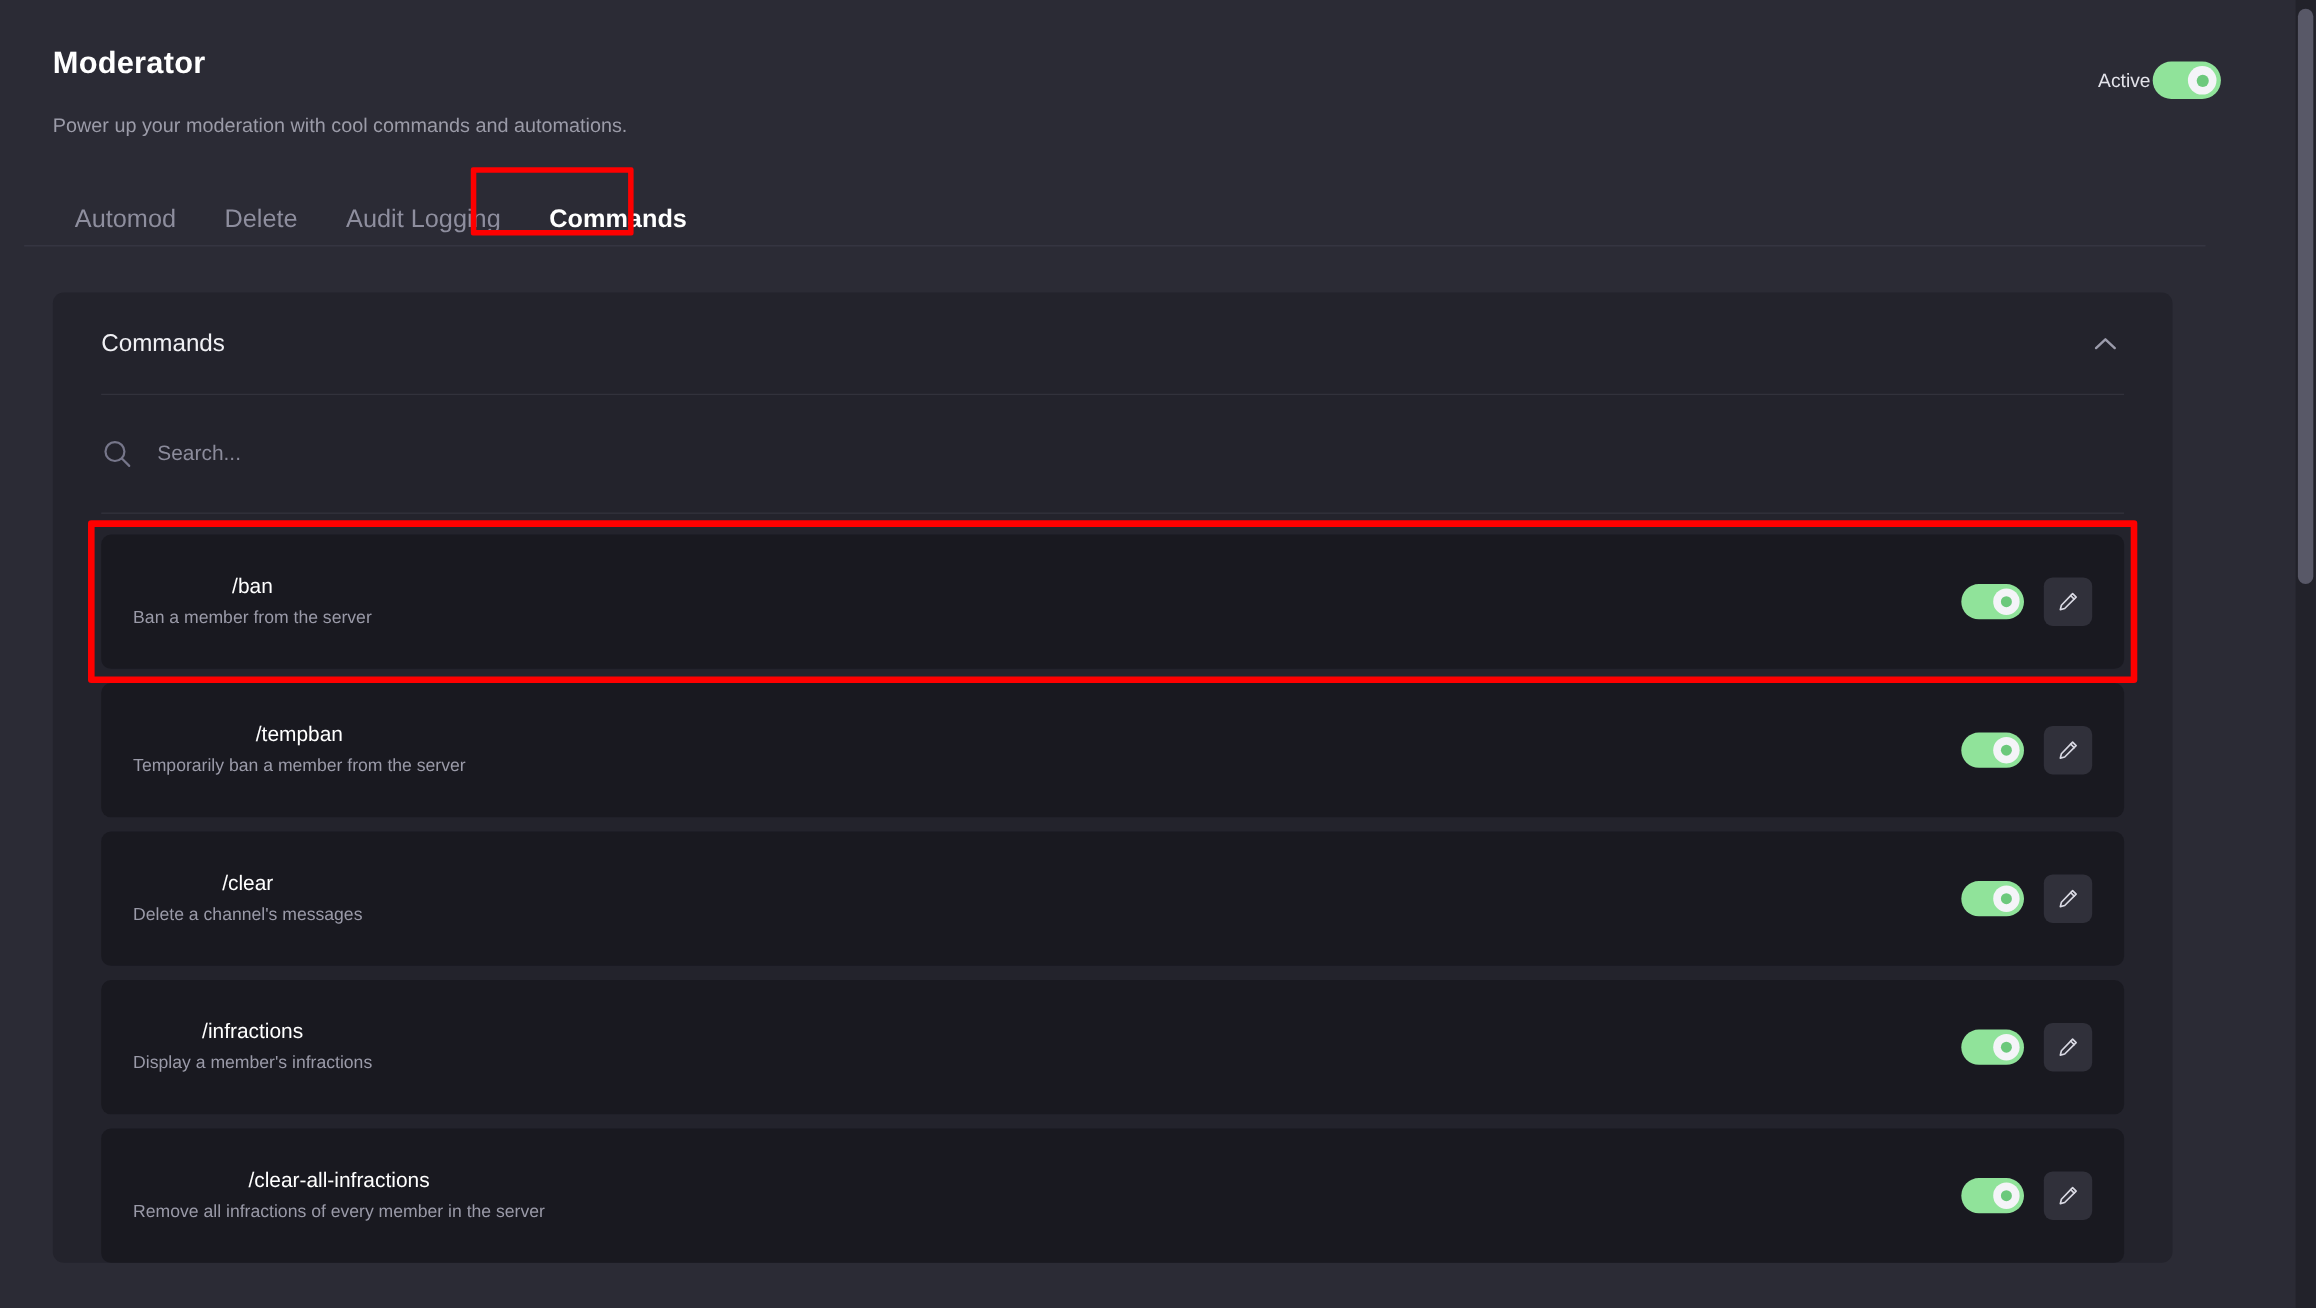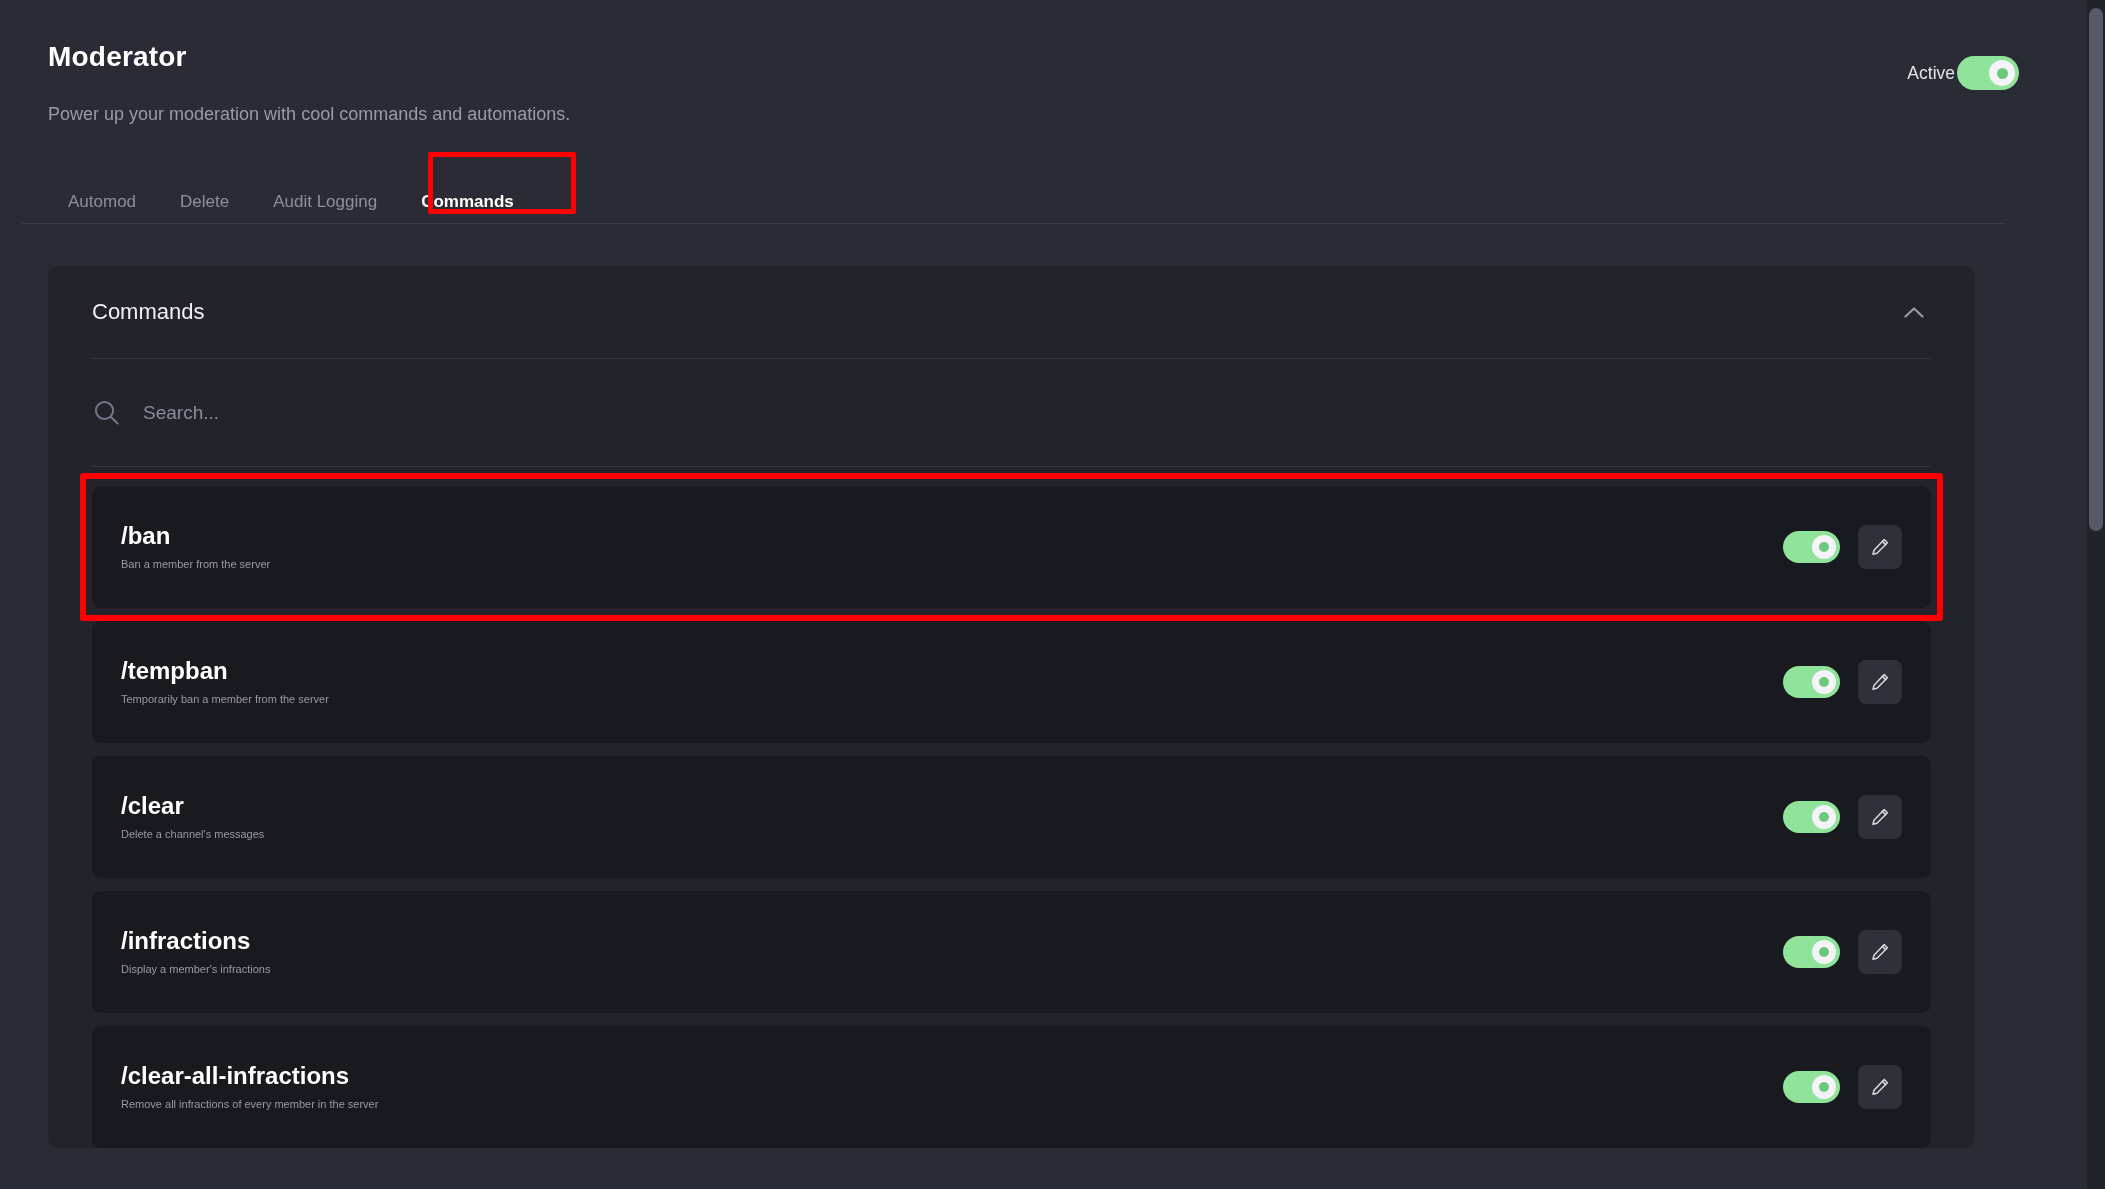--- a/index.html
+++ b/index.html
@@ -119,21 +119,21 @@
     position: relative;
     margin-top: 41px;
     padding: 0 48px;
     display: flex;
     align-items: flex-end;
     gap: 0;
     height: 58px;
   }
 
   .tab {
-    font-size: 17px;
+    font-size: 23px;
     color: #8e8e9e;
     padding: 0 22px 14px 22px;
     cursor: pointer;
     white-space: nowrap;
     background: transparent;
     border: none;
     font-family: inherit;
     line-height: 1;
   }
   .tab:first-child { padding-left: 20px; }
@@ -240,28 +240,29 @@
     margin-bottom: 13px;
     display: flex;
     align-items: center;
     justify-content: space-between;
     padding: 0 29px 0 29px;
   }
 
   .cmd-text { display: flex; flex-direction: column; gap: 11px; }
 
   .cmd-name {
-    font-size: 24px;
-    font-weight: bold;
+    font-size: 19px;
+    font-weight: normal;
     color: #ffffff;
     line-height: 1;
+    text-align: center;
   }
 
   .cmd-desc {
-    font-size: 11px;
+    font-size: 16px;
     color: #9a9aa8;
     line-height: 1;
   }
 
   .cmd-controls {
     display: flex;
     align-items: center;
     gap: 18px;
   }
 

